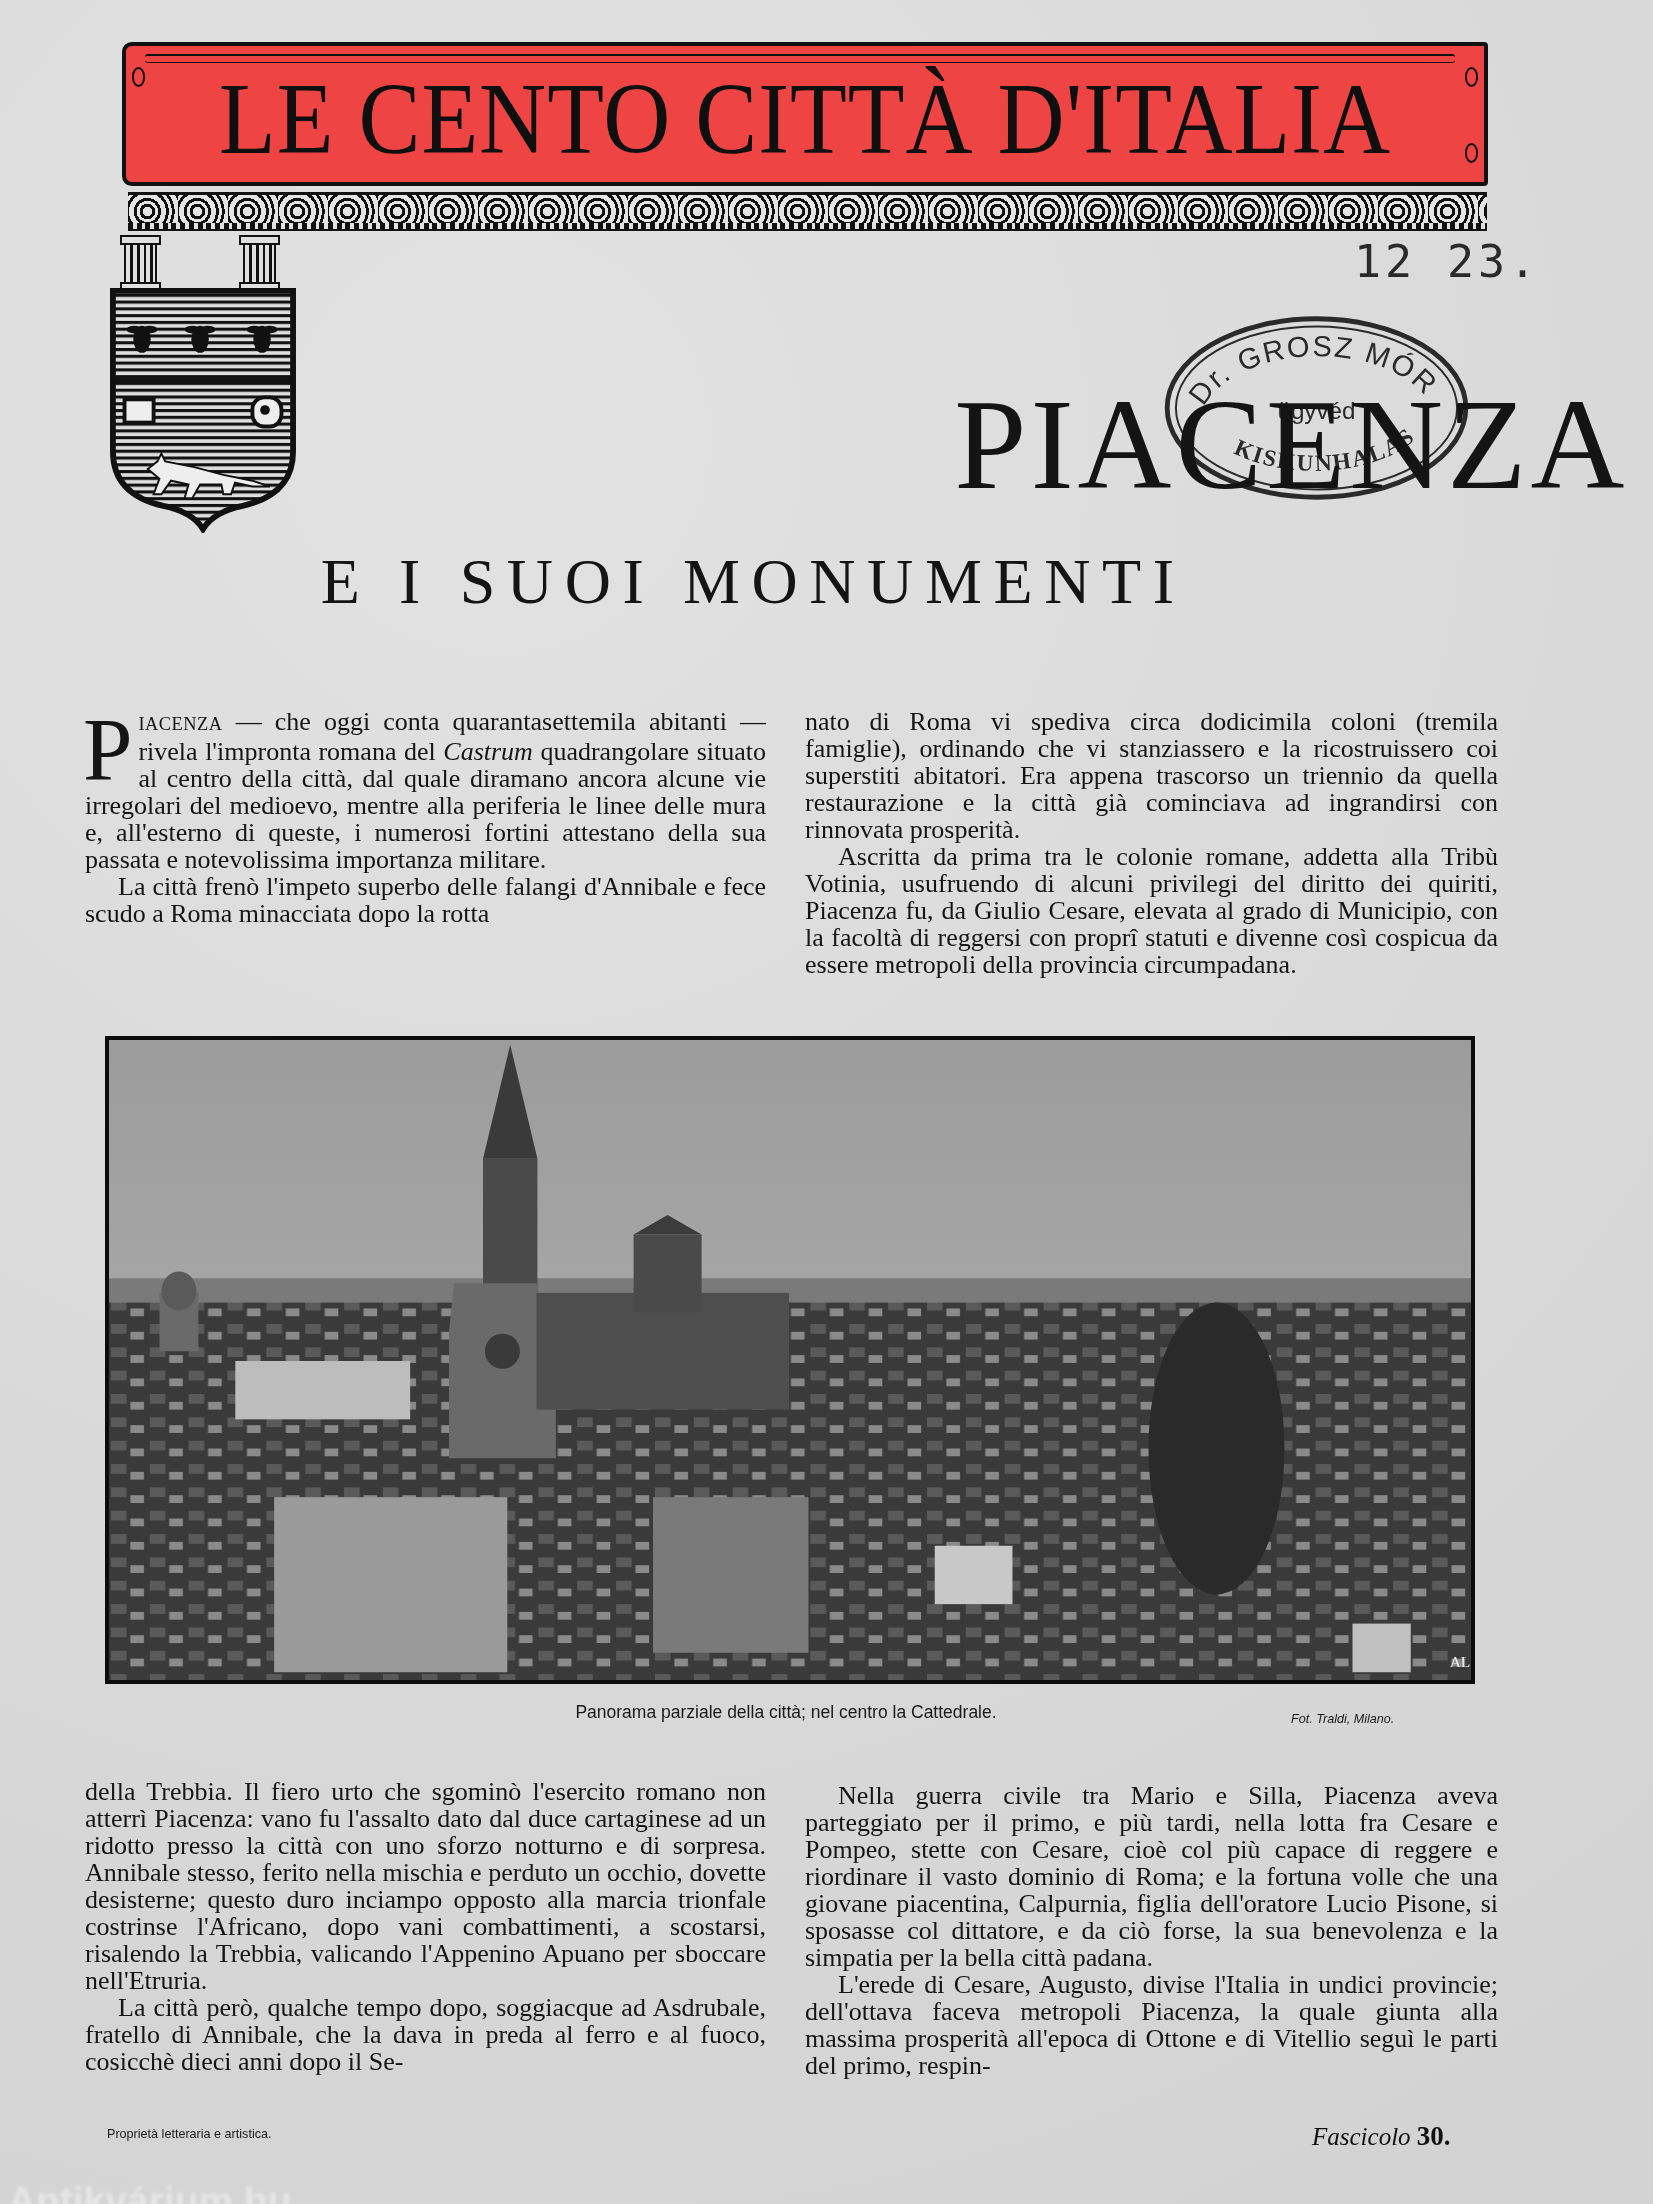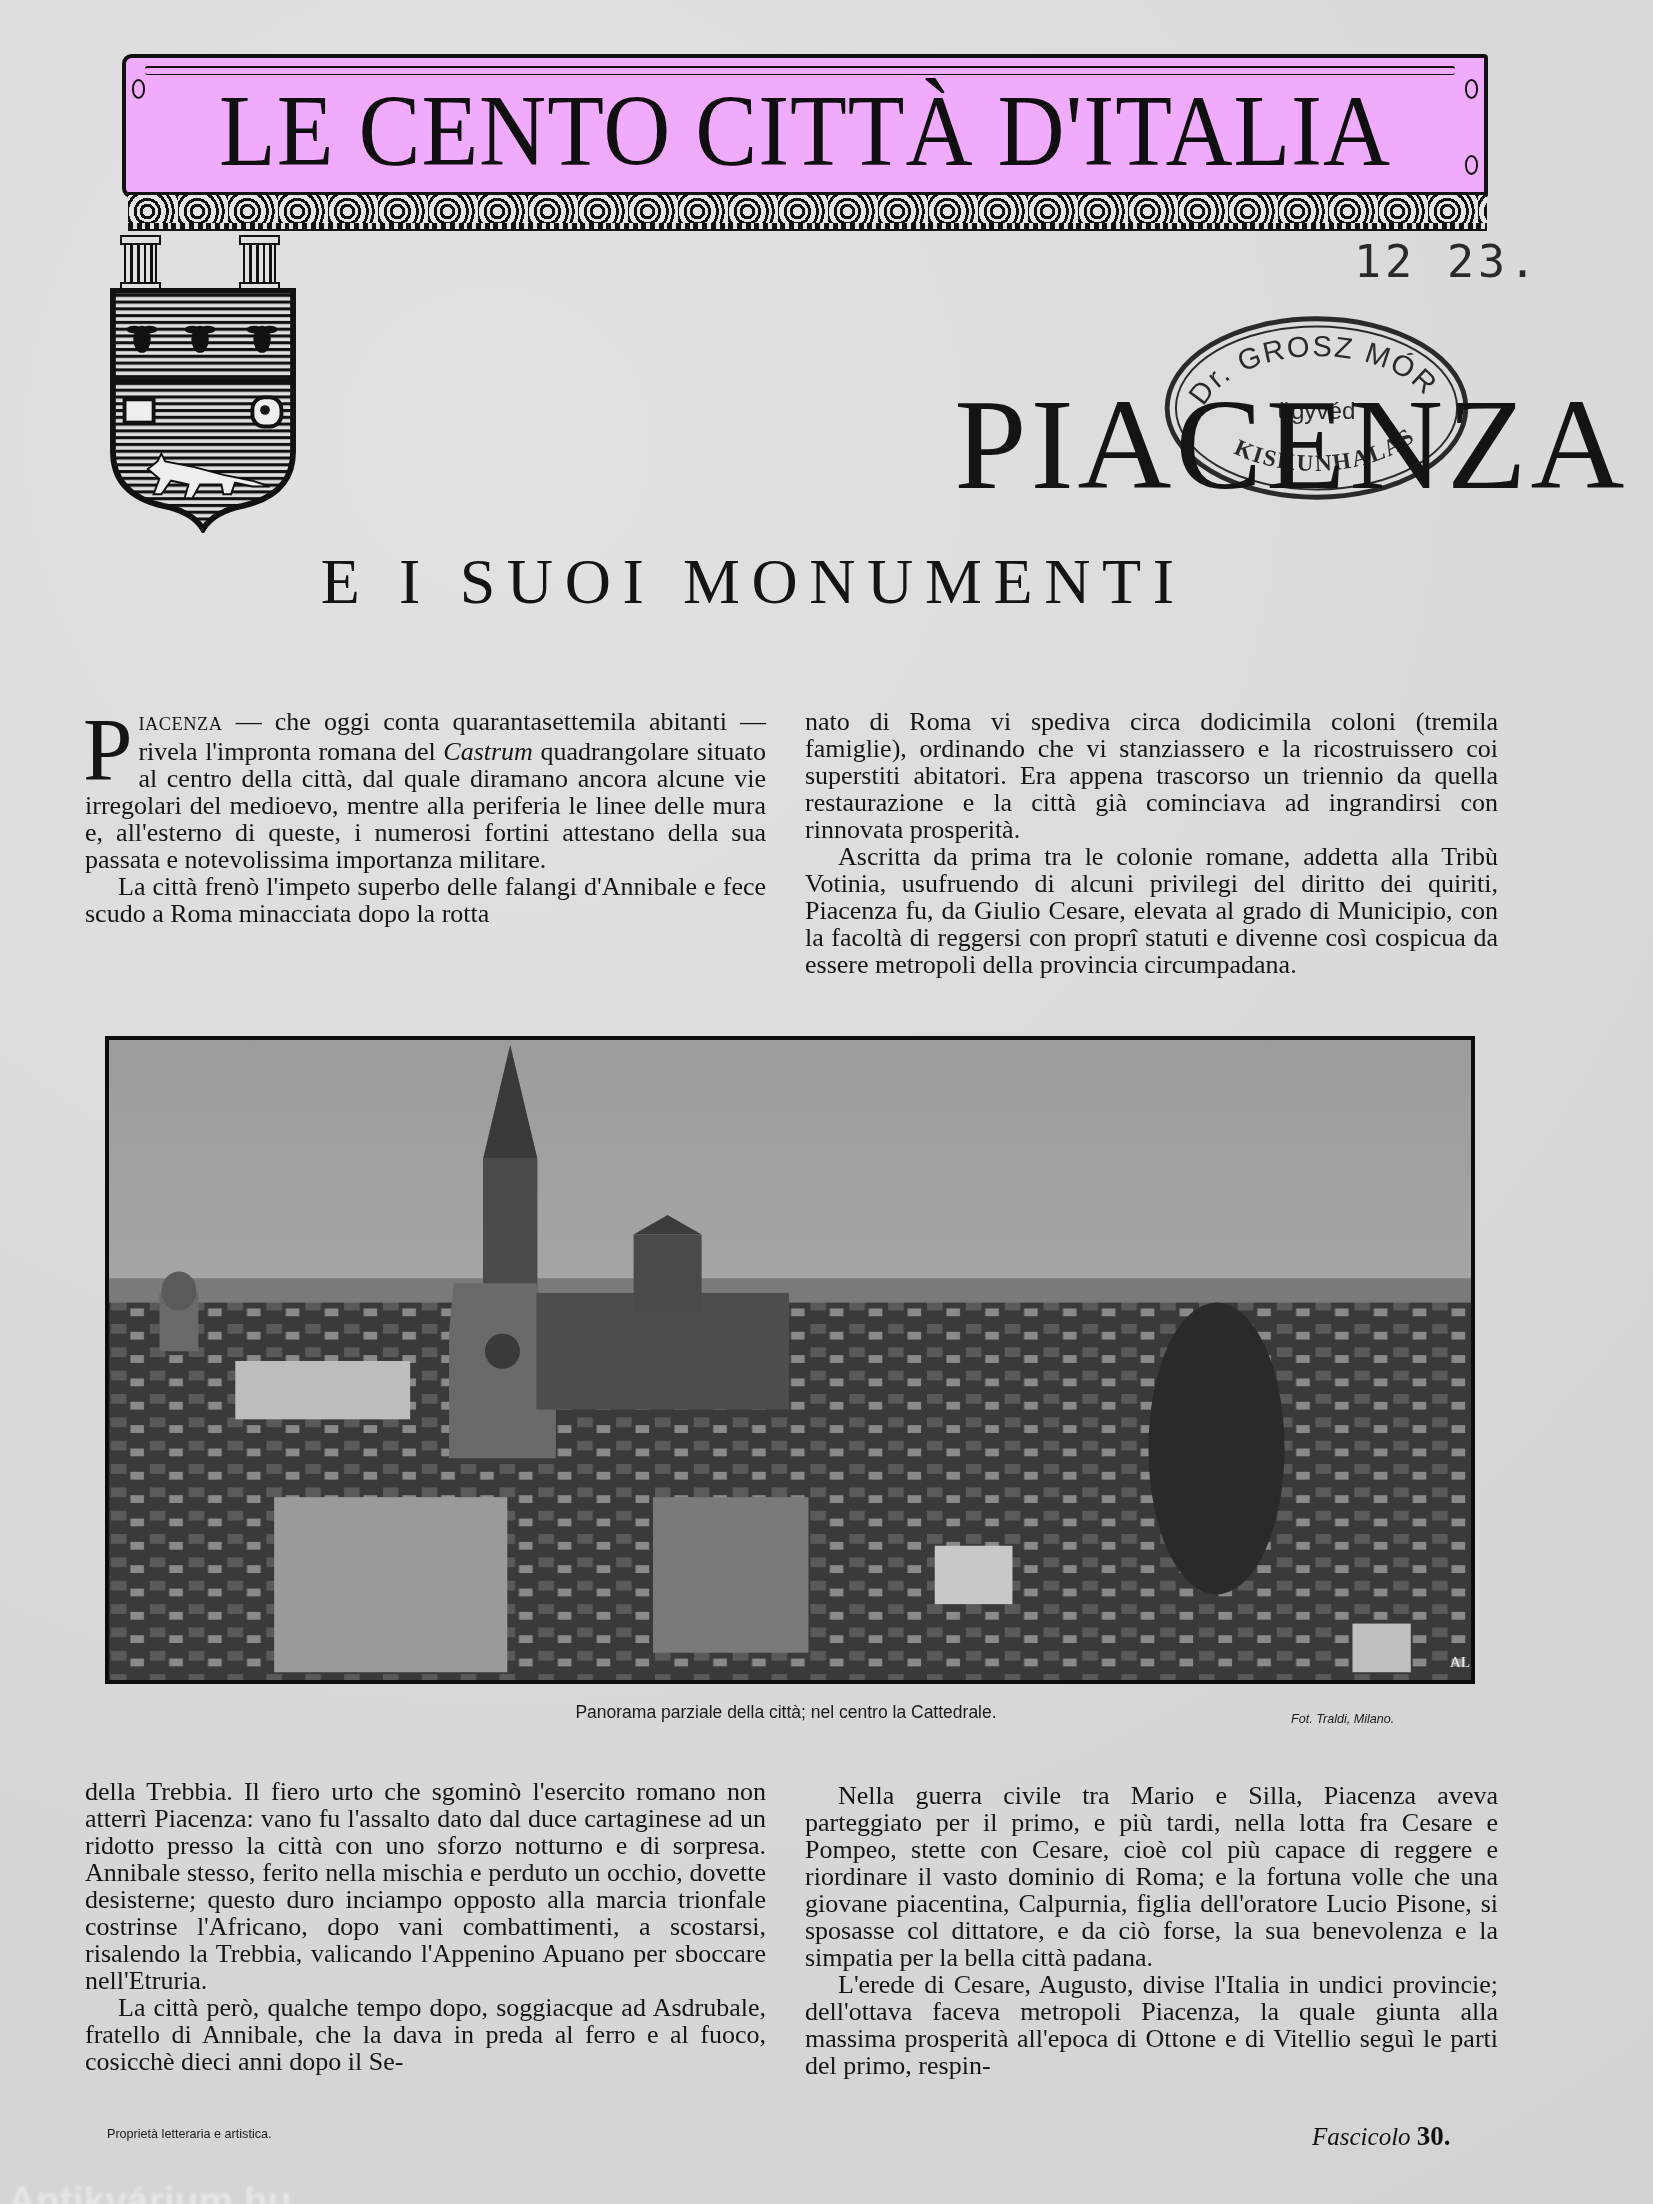--- a/index.html
+++ b/index.html
@@ -7,23 +7,23 @@
     width:1654px; height:2205px; position:relative; overflow:hidden;
     background:#dcdcdc;
     background-image: radial-gradient(circle at 30% 20%, #e2e2e2 0%, #d8d8d8 60%, #d2d2d2 100%);
     font-family: "Liberation Serif", "DejaVu Serif", serif;
     color:#141414;
   }
   .abs { position:absolute; }
 
   
   .banner {
-    left:122px; top:54px; width:1366px; height:144px;
+    left:122px; top:42px; width:1366px; height:144px;
     border:4.9px solid #111; border-radius:9.7px 3.9px 3.9px 9.7px;
-    background:#f0abfc;
+    background:#ef4444;
     box-sizing:border-box;
     padding-left:44px;
   }
   .banner::before {
     content:""; position:absolute; left:19.4px; right:29px; top:7.8px; height:5.8px;
     border-top:2.9px solid #111; border-bottom:1.9px solid #111; border-radius:2.9px;
   }
   .banner-title {
     position:absolute; left:0; right:0; top:9.7px; text-align:center;
     font-family:"Liberation Serif", serif; font-size:101px; line-height:126px;

